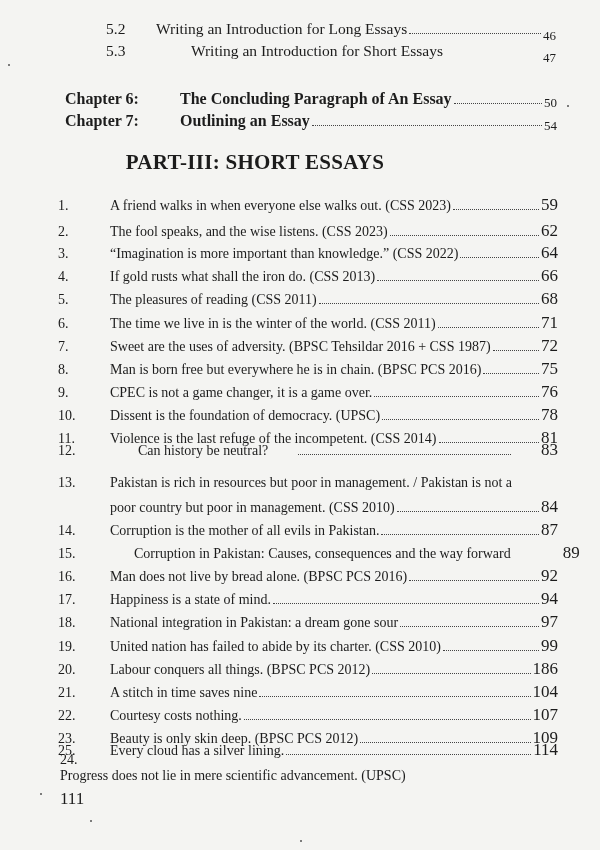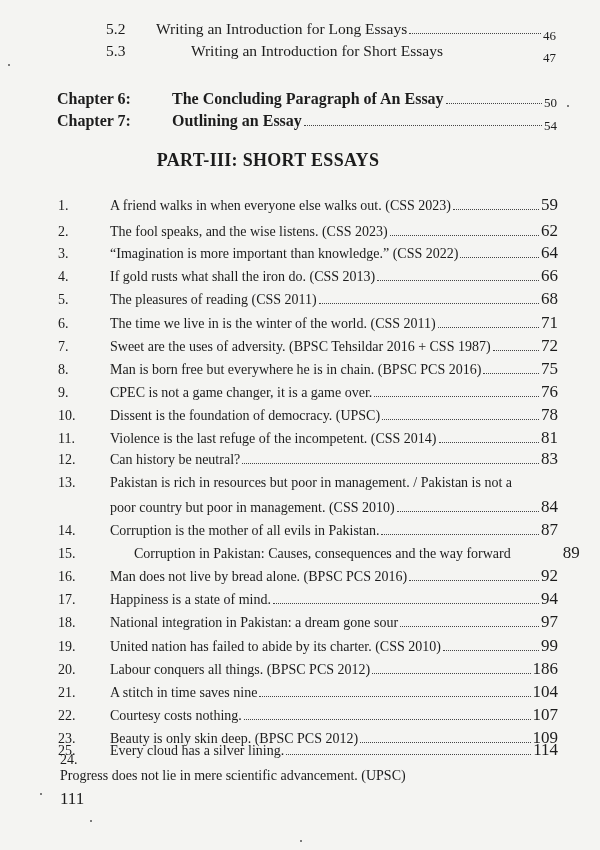--- a/index.html
+++ b/index.html
@@ -16,24 +16,24 @@
     display: flex; align-items: baseline; white-space: nowrap;
   }
   .sub-num { width: 50px; }
   .sub-title { }
   .dots { flex: 1; border-bottom: 1.5px dotted #444; margin: 0 2px 4px 2px; height: 0; }
   .pg { font-size: 13px; }
   .chap-row {
     position: absolute; left: 57px; width: 500px; font-size: 16px; font-weight: bold;
     display: flex; align-items: baseline; white-space: nowrap;
   }
-  .chap-label { width: 115px; }
+  .chap-label { width: 115px; margin-left: 8px; }
   .part-title {
-    position: absolute; left: 16px; width: 504px; top: 150px; text-align: center;
-    font-size: 18px; font-weight: bold; letter-spacing: 0.3px;
+    position: absolute; left: 3px; width: 504px; top: 150px; text-align: center;
+    font-size: 21px; font-weight: bold; letter-spacing: 0.3px;
   }
   .item {
     position: absolute; left: 58px; width: 500px; font-size: 14px;
     display: flex; align-items: baseline; white-space: nowrap;
   }
   .item .num { width: 52px; flex: none; }
   .item .txt { }
   .item .pg { font-size: 17px; flex: none; }
   .item.multi { align-items: flex-start; }
   .multi-wrap { flex: 1; display: flex; flex-direction: column; }
@@ -132,21 +132,21 @@
     <span class="txt">Dissent is the foundation of democracy. (UPSC)</span>
     <span class="dots"></span>
     <span class="pg">78</span>
   </div>
   <div class="item" style="top:428px;">
     <span class="num">11.</span>
     <span class="txt">Violence is the last refuge of the incompetent. (CSS 2014)</span>
     <span class="dots"></span>
     <span class="pg">81</span>
   </div>
-  <div class="item" style="top:449px;">
+  <div class="item" style="top:440px;gap:28px;">
     <span class="num">12.</span>
     <span class="txt">Can history be neutral?</span>
     <span class="dots"></span>
     <span class="pg">83</span>
   </div>
   <div class="item multi" style="top:475px;">
     <span class="num">13.</span>
     <div class="multi-wrap">
       <span class="txt">Pakistan is rich in resources but poor in management. / Pakistan is not a</span>
       <div class="line2">

